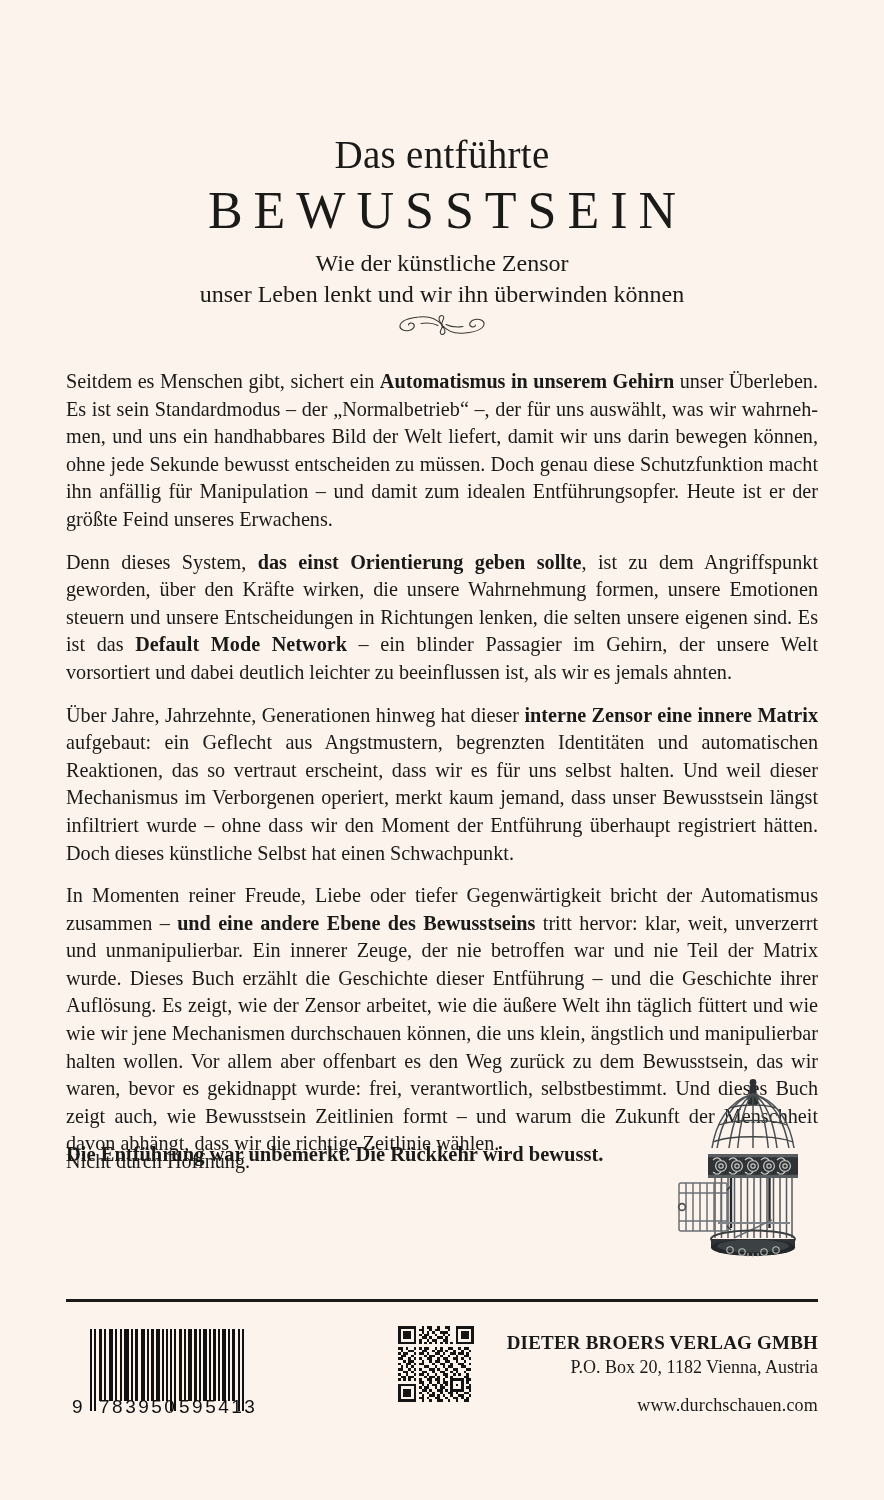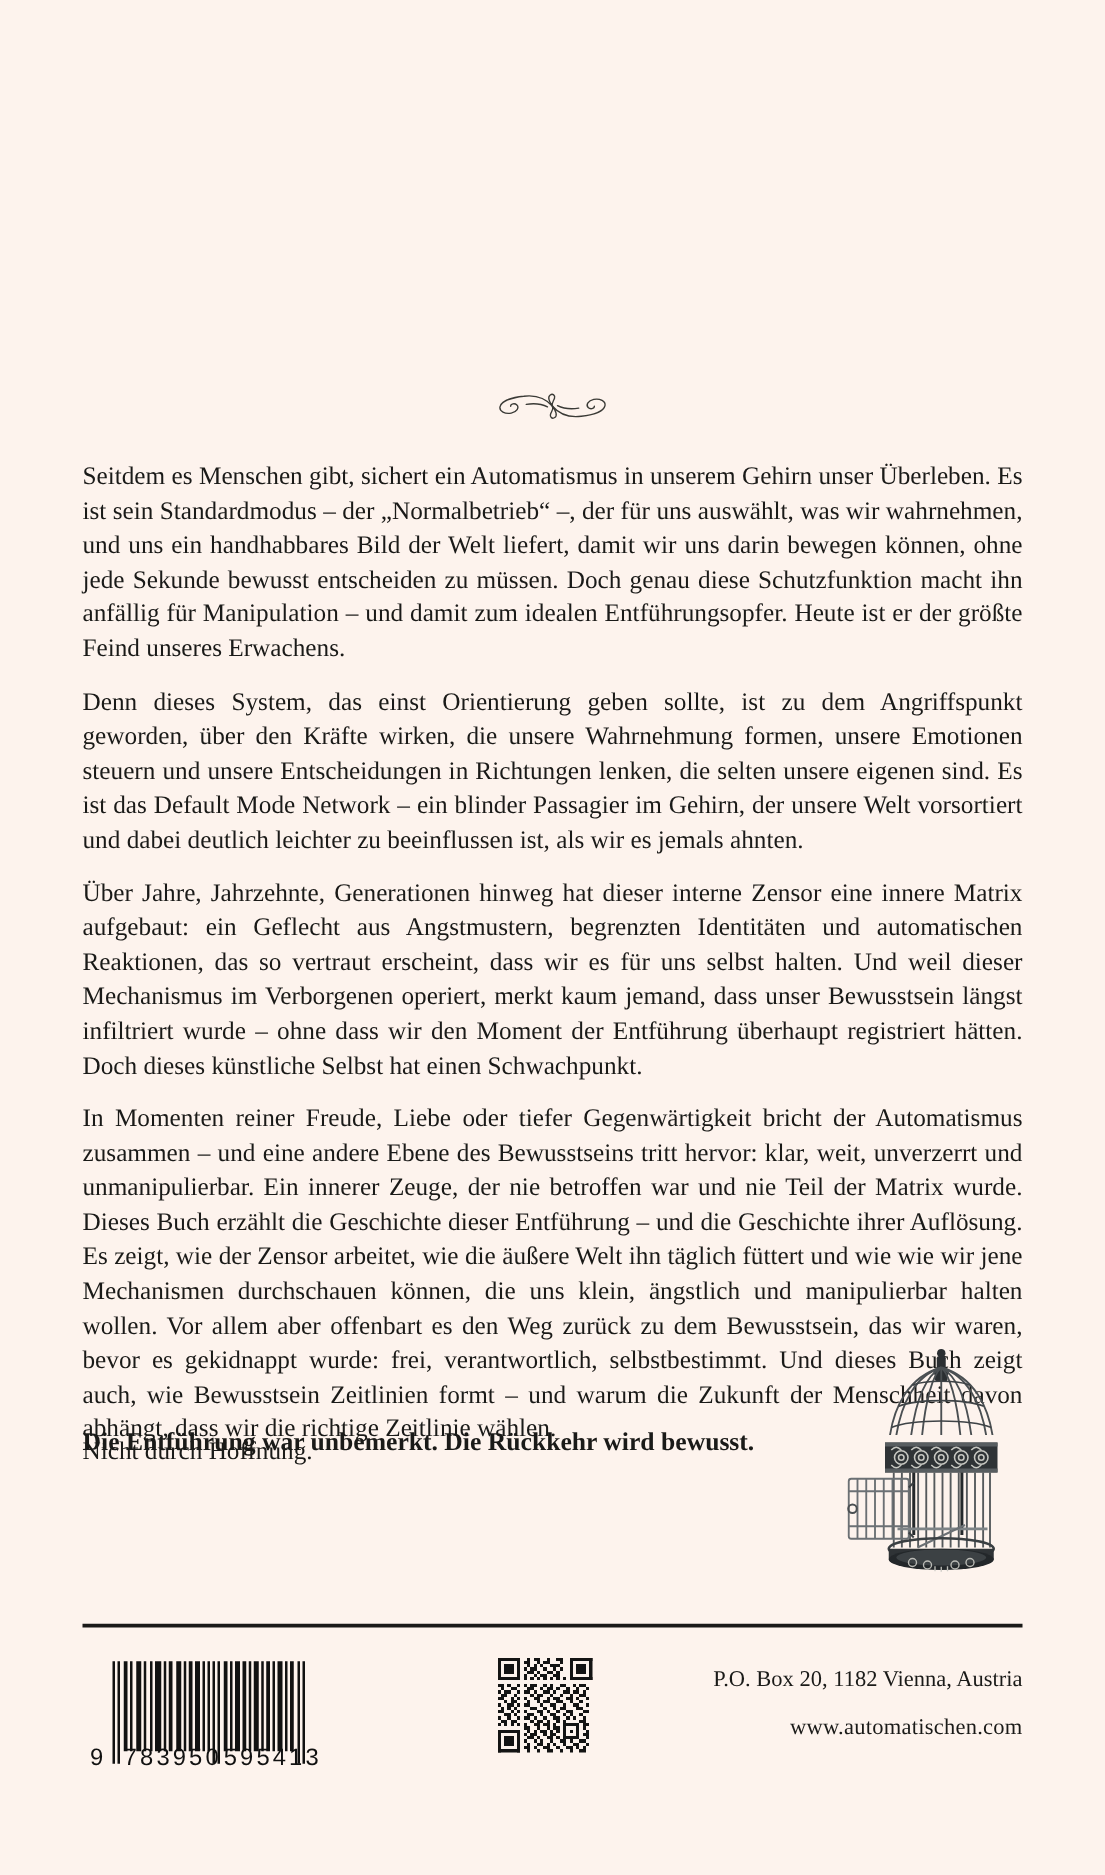--- a/index.html
+++ b/index.html
@@ -69,21 +69,21 @@
     text-justify: inter-word;
     hyphens: manual;
   }
   .body-copy p {
     margin: 0 0 15px 0;
   }
   .body-copy p:last-child {
     margin-bottom: 0;
   }
   .body-copy b {
-    font-weight: 400;
+    font-weight: 700;
   }
 
   
   .tagline {
     position: absolute;
     left: 66px;
     top: 1093px;
     width: 600px;
     font-size: 20.5px;
     line-height: 27px;
@@ -153,20 +153,26 @@
   }
   .pub-gap { height: 14px; }
   .pub-copy { font-size: 18px; }
   .pub-web { font-size: 18px; letter-spacing: 0.2px; }
 </style>
 </head>
 <body>
 
 <div class="page">
 
+  <div class="title-block">
+    <div class="title-line1">Das entführte</div>
+    <div class="title-line2">BEWUSSTSEIN</div>
+    <div class="subtitle">Wie der künstliche Zensor</div>
+    <div class="subtitle" style="margin-top:0">unser Leben lenkt und wir ihn überwinden können</div>
+  </div>
 
   <div class="ornament">
     <svg width="110" height="34" viewBox="0 0 110 34">
       <g fill="none" stroke="#3a3a36" stroke-width="1.1" stroke-linecap="round">
         <path d="M55 17 C 49 10, 40 8, 32 9 C 22 10, 14 13, 13 17.5 C 12.3 21, 17 23.5, 22 22.5 C 26.5 21.6, 28.5 18, 26.5 16 C 24.8 14.3, 21.5 15, 21.5 17"></path>
         <path d="M55 17 C 61 24, 70 26, 78 25 C 88 24, 96 21, 97 16.5 C 97.7 13, 93 10.5, 88 11.5 C 83.5 12.4, 81.5 16, 83.5 18 C 85.2 19.7, 88.5 19, 88.5 17"></path>
         <path d="M55 17 C 52 13, 51 9.5, 53.2 8 C 55.2 6.6, 57.3 8.3, 56.6 10.6 C 56 12.6, 54 14.4, 55 17"></path>
         <path d="M55 17 C 58 21, 59 24.5, 56.8 26 C 54.8 27.4, 52.7 25.7, 53.4 23.4 C 54 21.4, 56 19.6, 55 17"></path>
         <path d="M34 15.5 C 40 14.5, 47 15.5, 51 17.5"></path>
         <path d="M76 18.5 C 70 19.5, 63 18.5, 59 16.5"></path>
@@ -592,18 +598,19 @@
           <rect x="12" y="28" width="1" height="1"></rect>
         <rect x="15" y="28" width="2" height="1"></rect>
           <rect x="19" y="28" width="1" height="1"></rect>
         <rect x="22" y="28" width="1" height="1"></rect>
           <rect x="25" y="28" width="2" height="1"></rect>
       </g>
     </svg>
   </div>
 
   <div class="publisher">
+    <div class="pub-name">DIETER BROERS VERLAG GMBH</div>
     <div class="pub-addr">P.O. Box 20, 1182 Vienna, Austria</div>
     <div class="pub-gap"></div>
-    <div class="pub-web">www.automatischen.com</div>
+    <div class="pub-web">www.durchschauen.com</div>
   </div>
 
 </div>
 
 </body></html>

